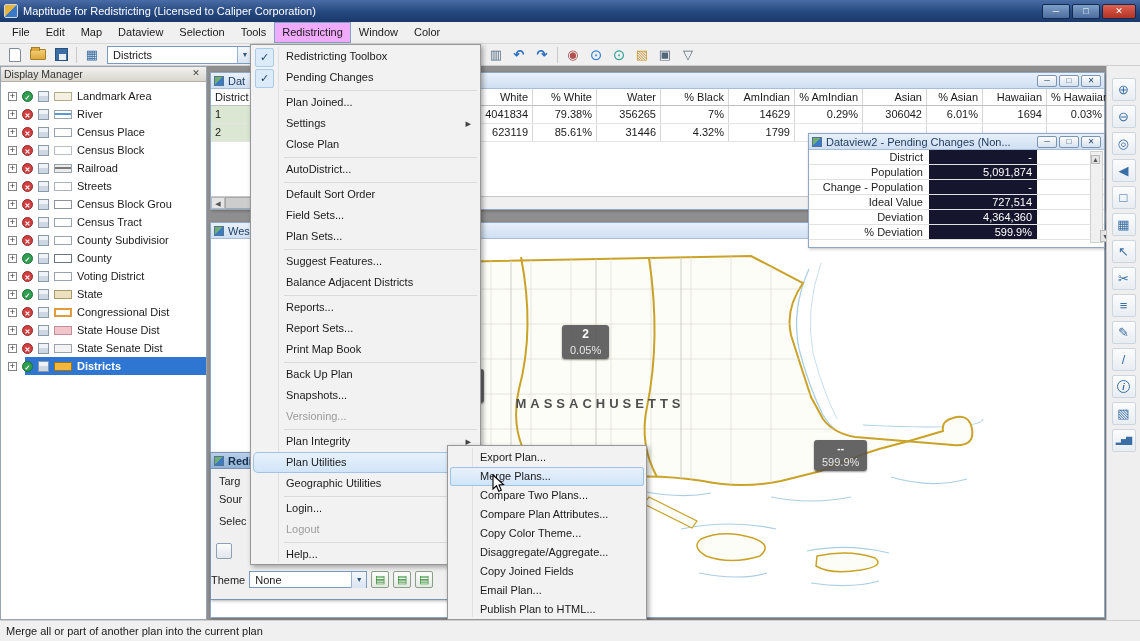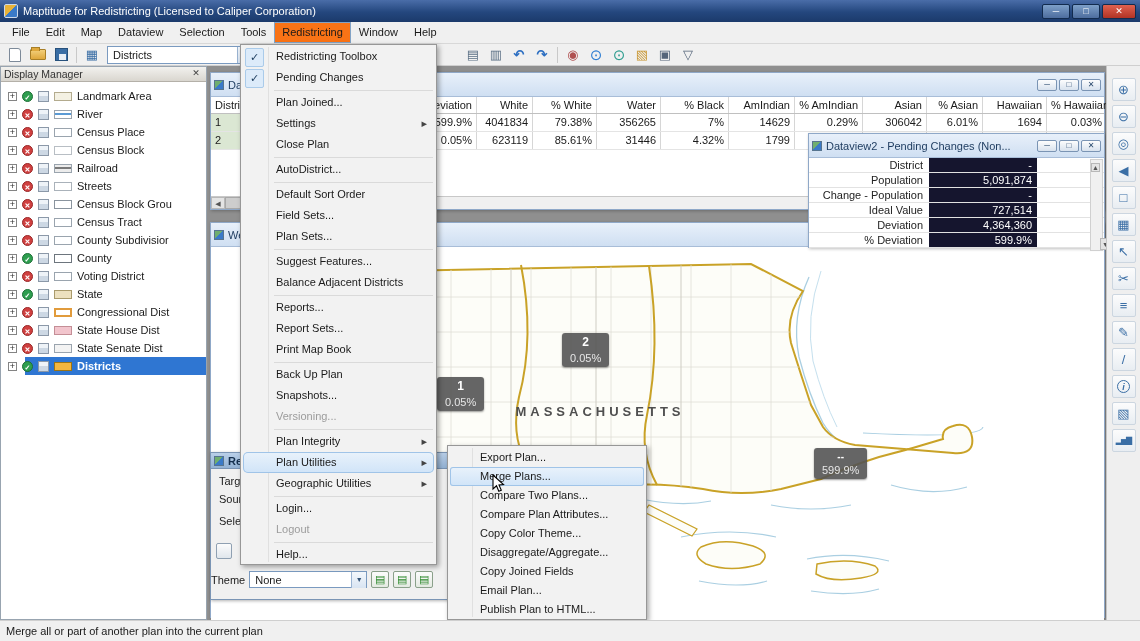--- a/index.html
+++ b/index.html
@@ -14,21 +14,21 @@
     background:linear-gradient(135deg,#e8b33a 0 50%,#3a7ac8 50% 100%); }
   .win-controls { margin-left:auto; display:flex; gap:2px; }
   .wbtn { width:28px; height:15px; border:1px solid #122b4e; border-radius:2px; font-size:9px; line-height:13px;
     text-align:center; color:#fff; background:linear-gradient(#7d9fc8,#4d6d9e); }
   .wbtn.close { background:linear-gradient(#e0614f,#b13325); width:34px; }
 
   
   .menubar { position:absolute; left:0; top:22px; width:1140px; height:22px; background:#f0f0f0;
     border-bottom:1px solid #d8d8d8; display:flex; align-items:stretch; padding-left:4px; }
   .mb { padding:4px 8px; }
-  .mb.active { background:#f97316; box-shadow:inset 0 0 0 1px #82a3c6; }
+  .mb.active { background:#f0abfc; box-shadow:inset 0 0 0 1px #82a3c6; }
 
   
   .toolbar { position:absolute; left:0; top:44px; width:1140px; height:22px; background:#f0f0f0;
     border-bottom:1px solid #cfcfcf; display:flex; align-items:center; padding-left:4px; gap:1px; }
   .tbtn { width:22px; height:20px; display:flex; align-items:center; justify-content:center; font-size:13px; }
   .tsep { width:1px; height:16px; background:#c9c9c9; margin:0 3px; }
   .ico-page { width:12px; height:14px; background:#fff; border:1px solid #7d8a99; border-top-right-radius:3px; }
   .ico-folder { width:16px; height:11px; background:linear-gradient(#f2cf7a,#dfa83c); border:1px solid #a87f27; border-radius:1px; position:relative; }
   .ico-folder:before { content:""; position:absolute; left:0; top:-3px; width:7px; height:3px; background:#dfa83c; border:1px solid #a87f27; border-bottom:none; }
   .ico-floppy { width:13px; height:13px; background:#3a6ea5; border:1px solid #27517c; position:relative; }
@@ -55,21 +55,21 @@
     line-height:11px; text-align:center; font-weight:bold; }
   .status.on { background:#2e9e4f; border:1px solid #1d6f36; }
   .status.on:before { content:"✓"; }
   .status.off { background:#d04040; border:1px solid #992626; }
   .status.off:before { content:"✕"; }
   .layer-icon { width:11px; height:11px; border:1px solid #8b98a8; background:linear-gradient(#eef3f8 40%,#cdd8e4 40%); flex:0 0 auto; }
   .swatch { width:18px; height:9px; flex:0 0 auto; }
 
   
   .child { position:absolute; background:#fff; border:1px solid #8fa8c8; box-shadow:1px 1px 3px rgba(0,0,0,.25); }
-  .child-title { height:24px; background:linear-gradient(#e8f0fa,#cfdff2); border-bottom:1px solid #a8bdd8;
+  .child-title { height:16px; background:linear-gradient(#e8f0fa,#cfdff2); border-bottom:1px solid #a8bdd8;
     display:flex; align-items:center; padding:0 3px; color:#1c3a5e; gap:4px; }
   .child-ico { width:10px; height:10px; background:linear-gradient(135deg,#6fae6f 50%,#3a7ac8 50%); border:1px solid #56748f; flex:0 0 auto; }
   .child-controls { margin-left:auto; display:flex; gap:2px; }
   .cbtn { width:20px; height:12px; background:linear-gradient(#fdfdfd,#d8e2ee); border:1px solid #7a94b4;
     border-radius:2px; font-size:8px; line-height:10px; text-align:center; color:#2a4a6e; }
 
   
   .dv { left:210px; top:72px; width:895px; height:138px; }
   .dv-head, .dv-row { display:flex; }
   .dv-head { height:17px; border-bottom:1px solid #c0c0c0; }
@@ -115,21 +115,21 @@
   .tbx-label { padding:6px 0 0 8px; color:#222; }
   .tbx-btn { position:absolute; left:5px; top:90px; width:16px; height:16px; background:linear-gradient(#fcfcfc,#e0e6ec);
     border:1px solid #8fa0b2; border-radius:2px; }
   .theme-row { position:absolute; left:0; top:118px; width:100%; display:flex; align-items:center; gap:4px; }
   .theme-combo { width:118px; height:17px; background:#fff; border:1px solid #7a9ac0; display:flex; align-items:center; }
   .theme-btn { width:18px; height:17px; background:linear-gradient(#fcfcfc,#e4eae2); border:1px solid #8aa08a;
     border-radius:2px; font-size:11px; line-height:15px; text-align:center; color:#2e8b2e; }
 
   
   .popup { position:absolute; background:#f2f2f2; border:1px solid #979797; box-shadow:2px 2px 5px rgba(0,0,0,.35); }
-  .menu-main { left:240px; top:44px; width:197px; height:521px; padding-top:1px; }
+  .menu-main { left:250px; top:44px; width:231px; height:521px; padding-top:1px; }
   .menu-main:before, .submenu:before { content:""; position:absolute; top:2px; bottom:2px; width:1px; background:#e0e0e0; }
   .menu-main:before { left:27px; }
   .submenu:before { left:24px; }
   .mi { position:relative; height:21px; line-height:21px; padding:0 20px 0 33px; white-space:nowrap; margin:0 2px; }
   .mi.chk:before { content:"✓"; position:absolute; left:2px; top:2px; width:17px; height:17px; line-height:17px;
     text-align:center; background:#dcebfa; border:1px solid #aacbea; border-radius:2px; color:#1a3a5c; }
   .mi.dis { color:#9c9c9c; }
   .mi.sub:after { content:"▸"; position:absolute; right:7px; top:0; color:#444; }
   .mi.hl { background:linear-gradient(#e9f2fb,#d0e4f8); box-shadow:inset 0 0 0 1px #a0c4e8; border-radius:5px; }
   .msep { height:1px; background:#dadada; margin:2px 3px 1px 33px; }
@@ -167,21 +167,21 @@
 
   <div class="menubar">
     <span class="mb">File</span>
     <span class="mb">Edit</span>
     <span class="mb">Map</span>
     <span class="mb">Dataview</span>
     <span class="mb">Selection</span>
     <span class="mb">Tools</span>
     <span class="mb active">Redistricting</span>
     <span class="mb">Window</span>
-    <span class="mb">Help</span>
+    <span class="mb">Color</span>
   </div>
 
   <div class="toolbar">
     <span class="tbtn">
         <span class="ico-page"></span>
       </span>
     <span class="tbtn">
         <span class="ico-folder"></span>
       </span>
     <span class="tbtn">

